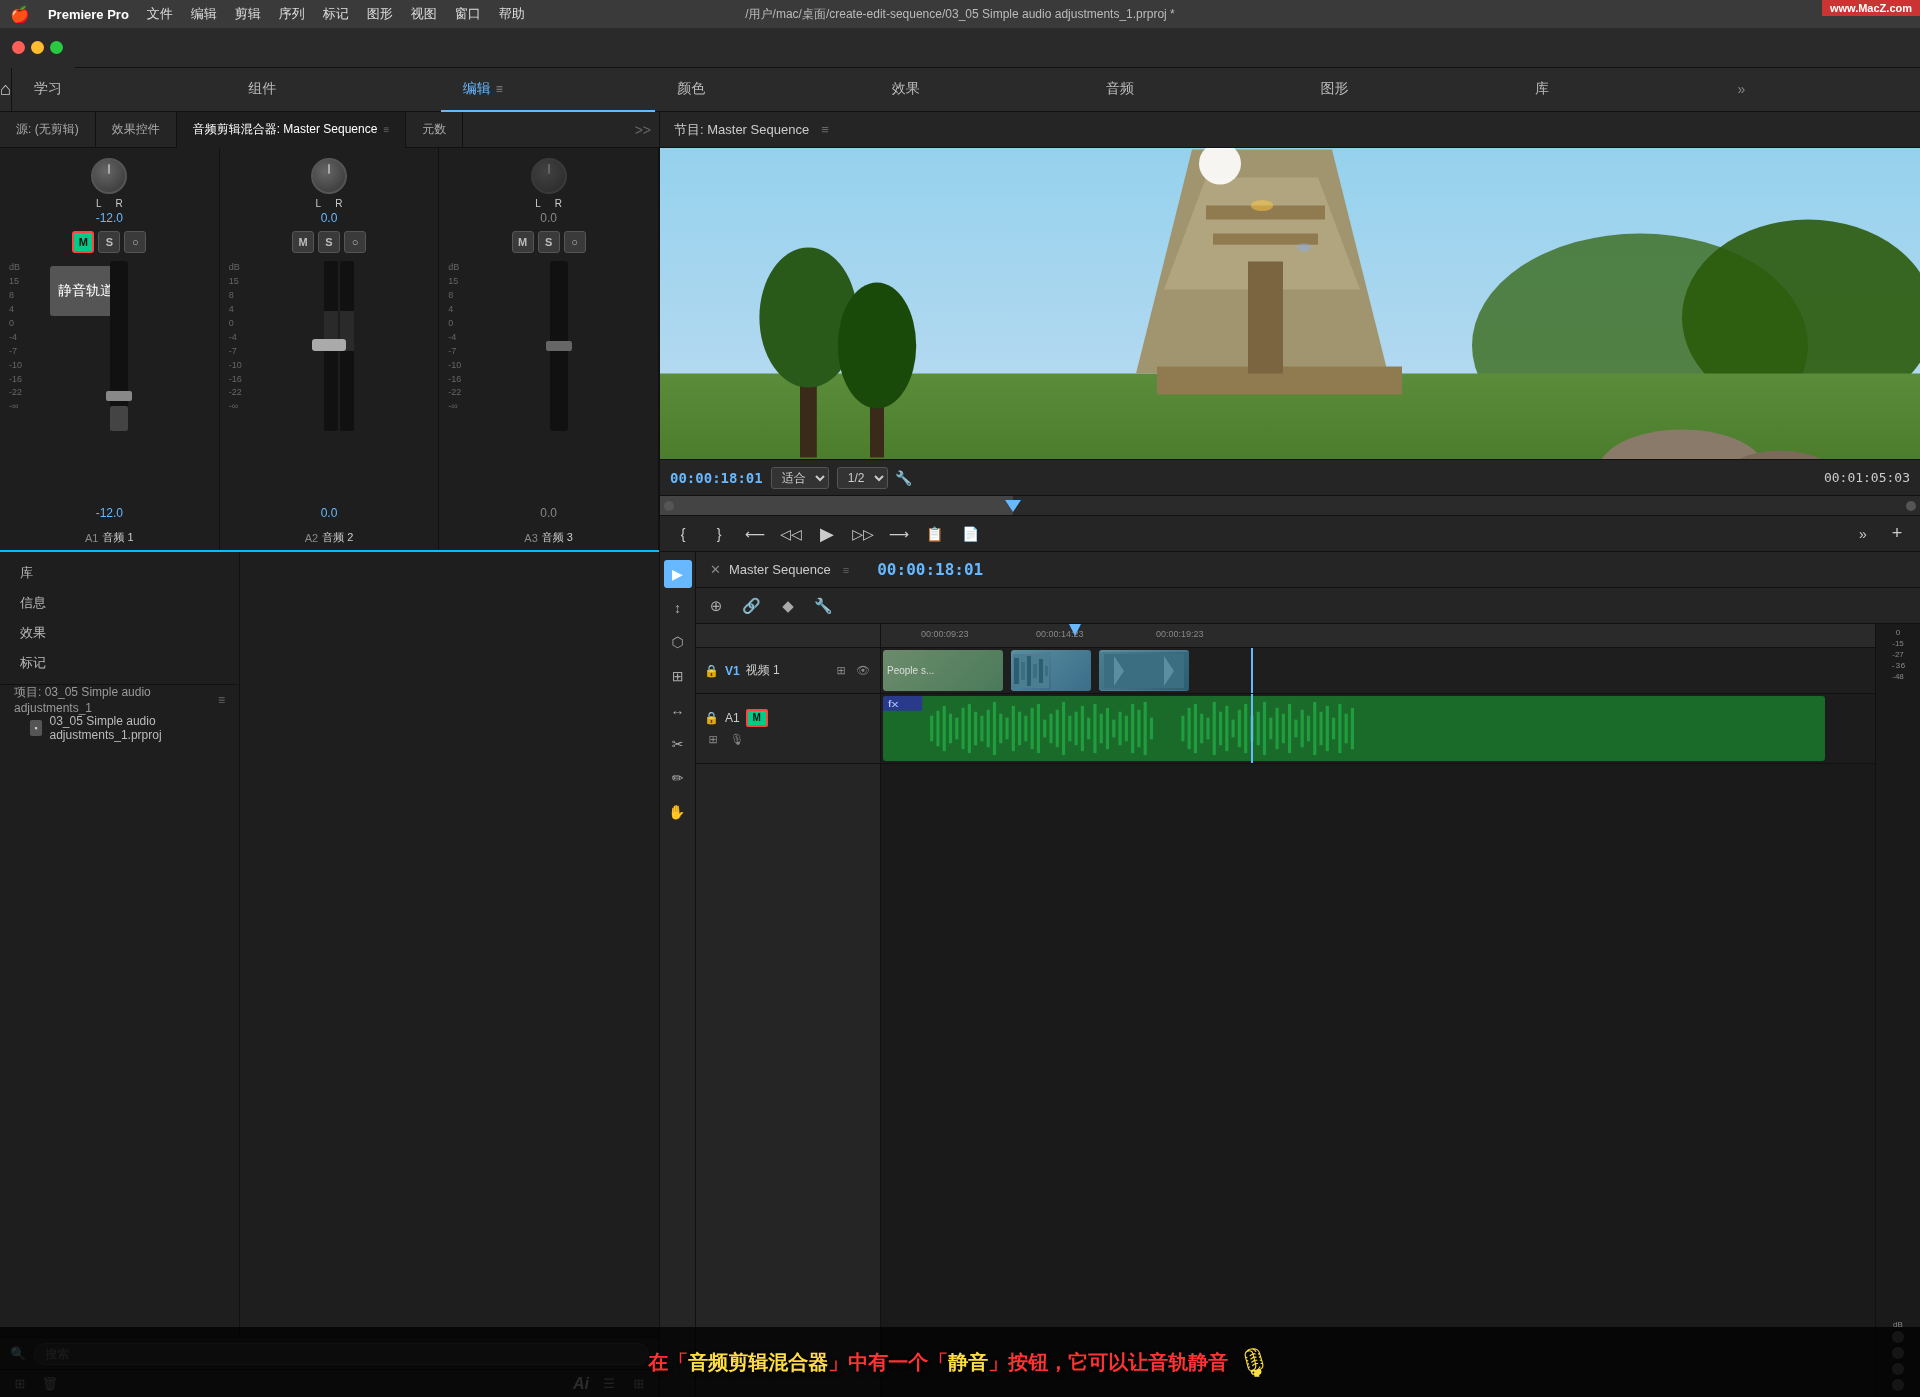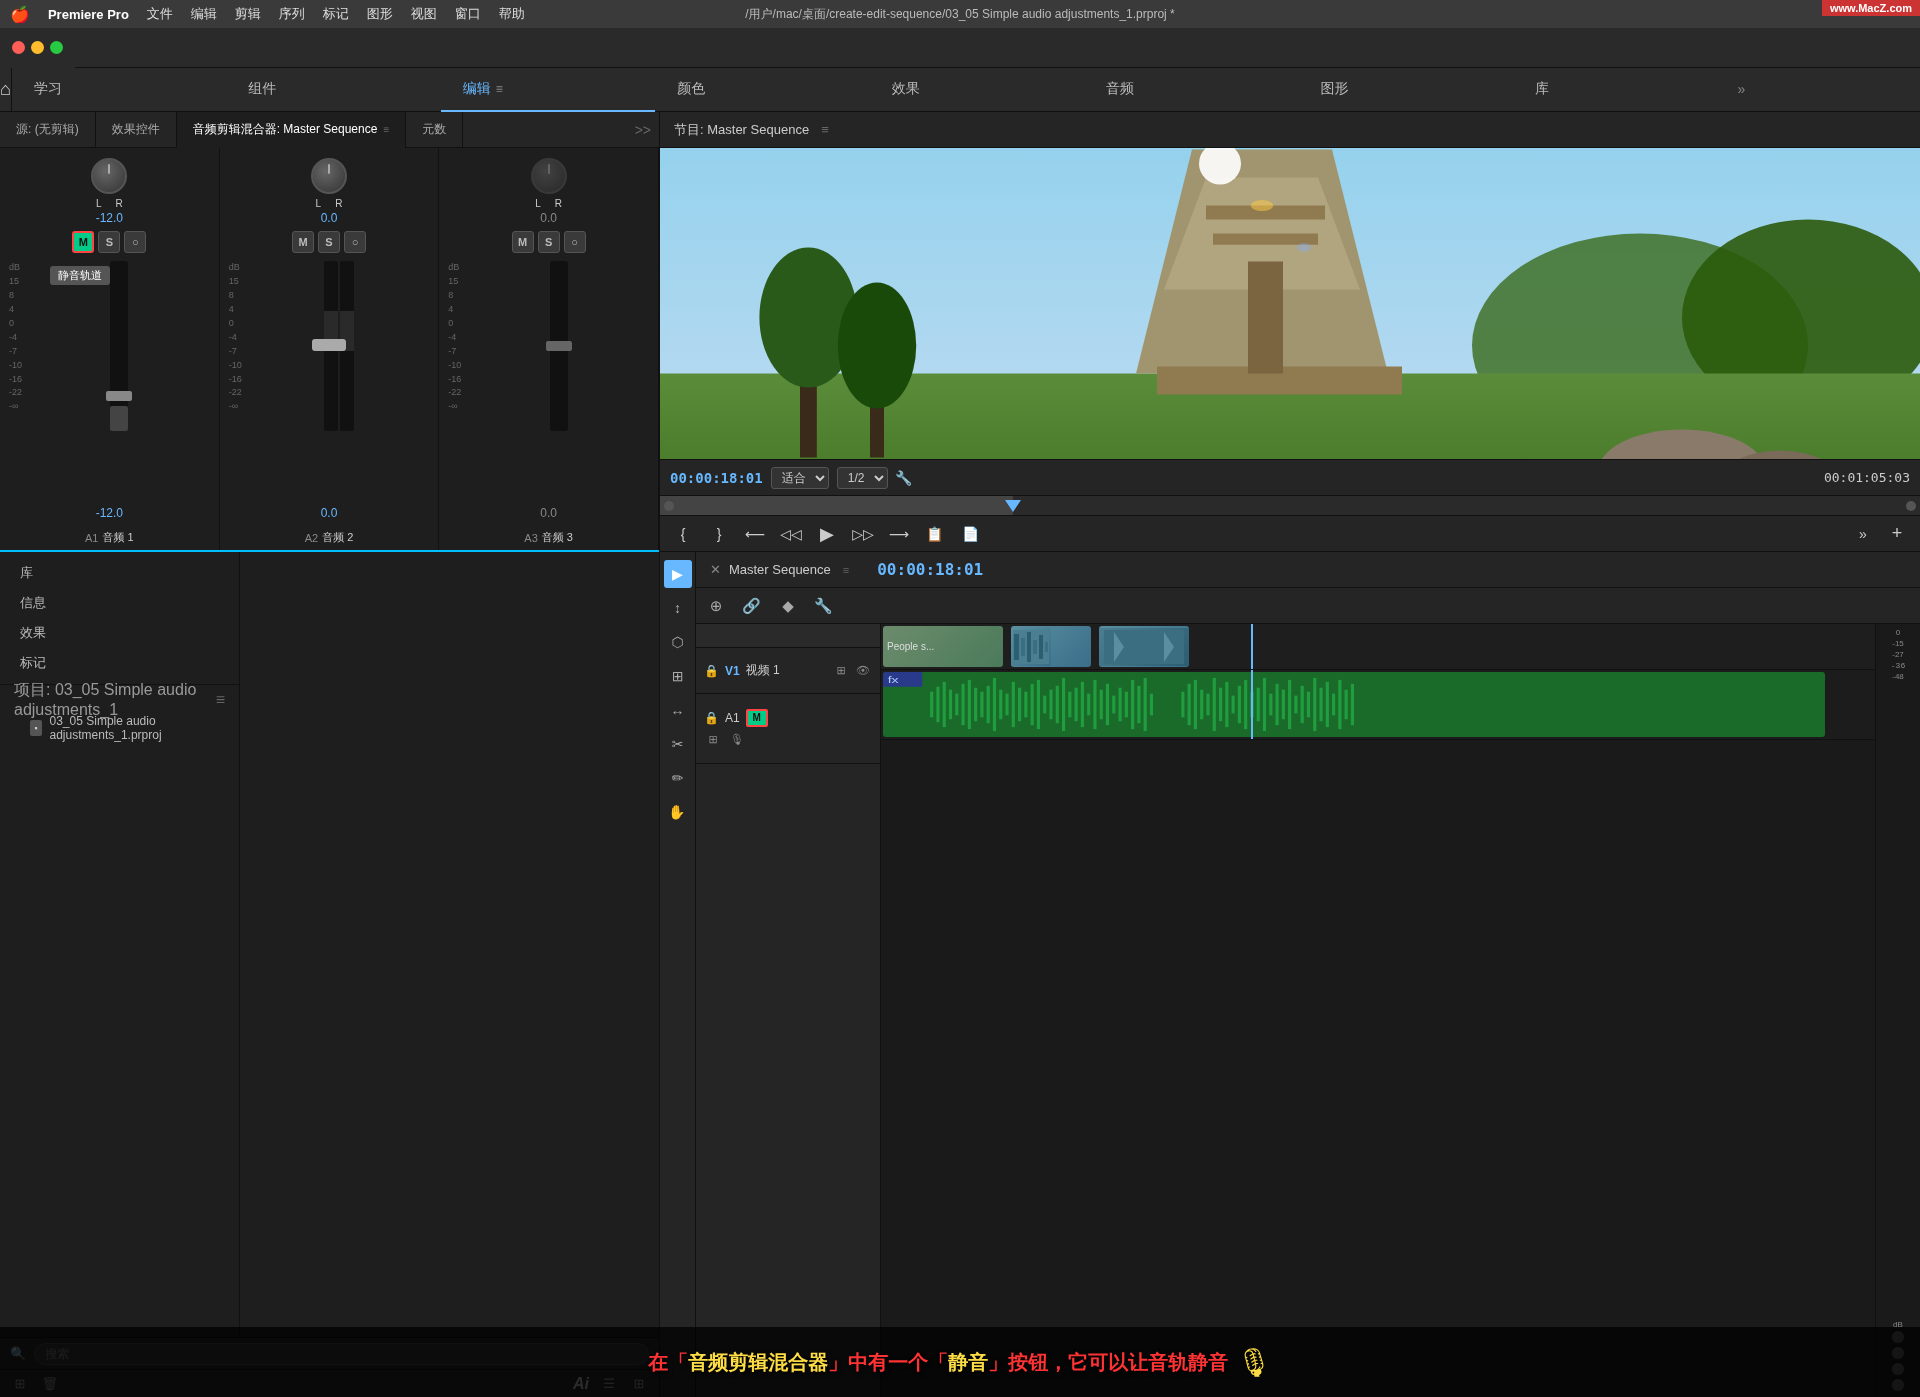--- a/index.html
+++ b/index.html
@@ -227,22 +227,22 @@
       font-weight: bold;
     }
     .msr-btn.m-btn { background: #00cc88; color: #111; border: 2px solid #ff4444; }
 
     .mute-label {
       position: absolute;
       top: 118px;
       left: 50px;
       background: #555;
       color: #fff;
-      font-size: 11px;
-      padding: 2px 8px;
+      font-size: 14px;
+      padding: 16px 8px;
       border-radius: 3px;
       white-space: nowrap;
     }
 
     .channel-label-row {
       display: flex;
       align-items: center;
       gap: 4px;
       margin-top: 4px;
       font-size: 11px;
@@ -287,21 +287,21 @@
     }
 
     .project-section {
       padding: 6px 0;
     }
     .project-header {
       height: 30px;
       display: flex;
       align-items: center;
       padding: 0 14px;
-      font-size: 16px;
+      font-size: 12px;
       color: #999;
       border-top: 1px solid #111;
     }
     .project-header .menu-icon { margin-left: 8px; color: #666; }
     .project-file {
       height: 28px;
       display: flex;
       align-items: center;
       padding: 0 30px;
       font-size: 12px;
@@ -1072,20 +1072,29 @@
               </div>
               <div class="audio-track-label-top">
                 <div class="track-ctrl-btn">⊞</div>
                 <div class="track-ctrl-btn">🎙</div>
               </div>
             </div>
           </div>
 
           <div style="flex:1; display:flex; flex-direction:column; overflow:hidden; position:relative;">
 
+            <div class="timeline-ruler">
+              <div style="display:flex; align-items:flex-end; width:100%; height:100%; position:relative;">
+                <div style="position:absolute; left:40px; bottom:8px; font-size:9px; color:#888; white-space:nowrap;">00:00:09:23</div>
+                <div style="position:absolute; left:155px; bottom:8px; font-size:9px; color:#888; white-space:nowrap;">00:00:14:23</div>
+                <div style="position:absolute; left:275px; bottom:8px; font-size:9px; color:#888; white-space:nowrap;">00:00:19:23</div>
+
+                <div style="position:absolute; left:188px; top:0; width:12px; height:12px; background:#67b8ff; clip-path:polygon(0 0, 100% 0, 50% 100%);"></div>
+              </div>
+            </div>
 
             <div class="timeline-track">
 
               <div class="video-clip video-clip-1">
                 <div class="clip-label">People s...</div>
               </div>
               <div class="video-clip video-clip-2">
                 <div style="width:40px; height:38px; background:linear-gradient(135deg,#5a8ea0,#3a6e8a); display:flex; align-items:center; justify-content:center;">
                   <svg width="36" height="34" viewBox="0 0 36 34">
                     <rect width="36" height="34" fill="#4a7e90"></rect>

